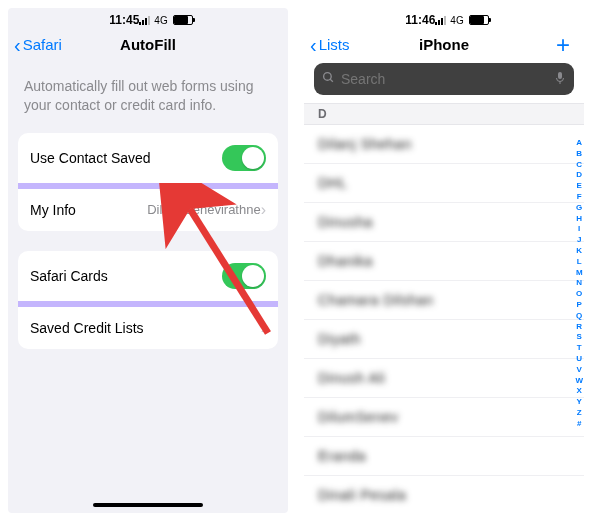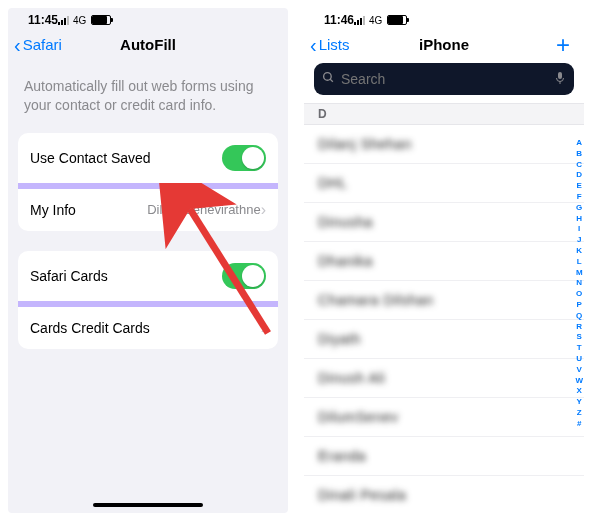--- a/index.html
+++ b/index.html
@@ -2,21 +2,21 @@
 <html><head>
 <meta charset="utf-8">
 <style>
   * { box-sizing: border-box; margin: 0; padding: 0; font-family: -apple-system, "Helvetica Neue", Arial, sans-serif; }
   body { background: #fff; width: 600px; height: 521px; position: relative; overflow: hidden; }
   .stage { display: flex; gap: 16px; padding: 8px; }
   .phone { width: 280px; height: 505px; background: #f2f2f7; border-radius: 4px; position: relative; overflow: hidden; display: flex; flex-direction: column; }
   .phone.right { background: #ffffff; }
 
   
-  .statusbar { display: flex; justify-content: flex-start; align-items: center; height: 20px; padding: 4px 14px 0 20px; font-size: 12px; font-weight: 600; color: #000; }
+  .statusbar { display: flex; justify-content: center; align-items: center; height: 20px; padding: 4px 14px 0 20px; font-size: 12px; font-weight: 600; color: #000; }
   .status-right { display: flex; align-items: center; gap: 2px; font-size: 10px; font-weight: 500; }
   .sig { display: inline-flex; align-items: flex-end; gap: 1px; height: 10px; margin-right: 2px; }
   .sig span { width: 2px; background: #000; display: inline-block; }
   .sig span:nth-child(1){height:3px}
   .sig span:nth-child(2){height:5px}
   .sig span:nth-child(3){height:7px}
   .sig span:nth-child(4){height:9px;background:#bbb;}
   .batt { width: 20px; height: 10px; border: 1px solid #000; border-radius: 2px; margin-left: 3px; position: relative; }
   .batt::after { content:""; position:absolute; right:-3px; top:2px; width:2px; height:4px; background:#000; border-radius:0 1px 1px 0;}
   .batt i { display:block; width: 80%; height:100%; background:#000; border-radius:1px;}
@@ -43,21 +43,21 @@
   .toggle::after { content:""; position:absolute; width:22px; height:22px; background:#fff; border-radius:50%; top:2px; right:2px; box-shadow:0 1px 2px rgba(0,0,0,.2);}
 
   
   .homebar { position:absolute; bottom:6px; left:50%; transform:translateX(-50%); width:110px; height:4px; background:#000; border-radius:3px; }
 
   
   .arrow { position:absolute; pointer-events:none; }
 
   
   .searchwrap { padding: 0 10px 8px 10px; background:#fff;}
-  .searchbar { background:#0f172a; border-radius:9px; height:32px; display:flex; align-items:center; padding:12px 8px; gap:6px;}
+  .searchbar { background:#404040; border-radius:9px; height:32px; display:flex; align-items:center; padding:12px 8px; gap:6px;}
   .searchbar .sicon { color:#8a8a8e; font-size:14px;}
   .searchbar input { border:none; background:transparent; outline:none; font-size:14px; color:#8a8a8e; flex:1; }
   .micicon { color:#8a8a8e; font-size:14px; }
 
   .sectionhdr { background:#f4f4f6; color:#6d6d72; font-size:12px; font-weight:600; padding:3px 14px; border-top:1px solid #e6e6ea; border-bottom:1px solid #e6e6ea;}
   .contactlist { flex:1; overflow:hidden; background:#fff; position:relative;}
   .contactrow { padding: 11px 14px; border-bottom:1px solid #efeff2; font-size:14px; color:#000;}
   .contactrow .blurred { display:inline-block; filter: blur(3px); letter-spacing:0.5px; font-weight:500; color:#1a1a1a; }
 
   .indexbar { position:absolute; right:1px; top:130px; display:flex; flex-direction:column; gap:0; color:#007aff; font-size:8px; font-weight:600; align-items:center; line-height:1.35;}
@@ -111,21 +111,21 @@
         </span>
       </div>
     </div>
 
     <div class="group">
       <div class="cell">
         <span>Safari Cards</span>
         <span class="toggle"></span>
       </div>
       <div class="cell">
-        <span>Cards Credit Cards</span>
+        <span>Saved Credit Lists</span>
         <span class="value">
             <span class="disclosure">›</span>
           </span>
       </div>
     </div>
 
     <div class="homebar"></div>
 
     <svg class="arrow" style="left:150px; top:175px;" width="130" height="170">
       <defs>

